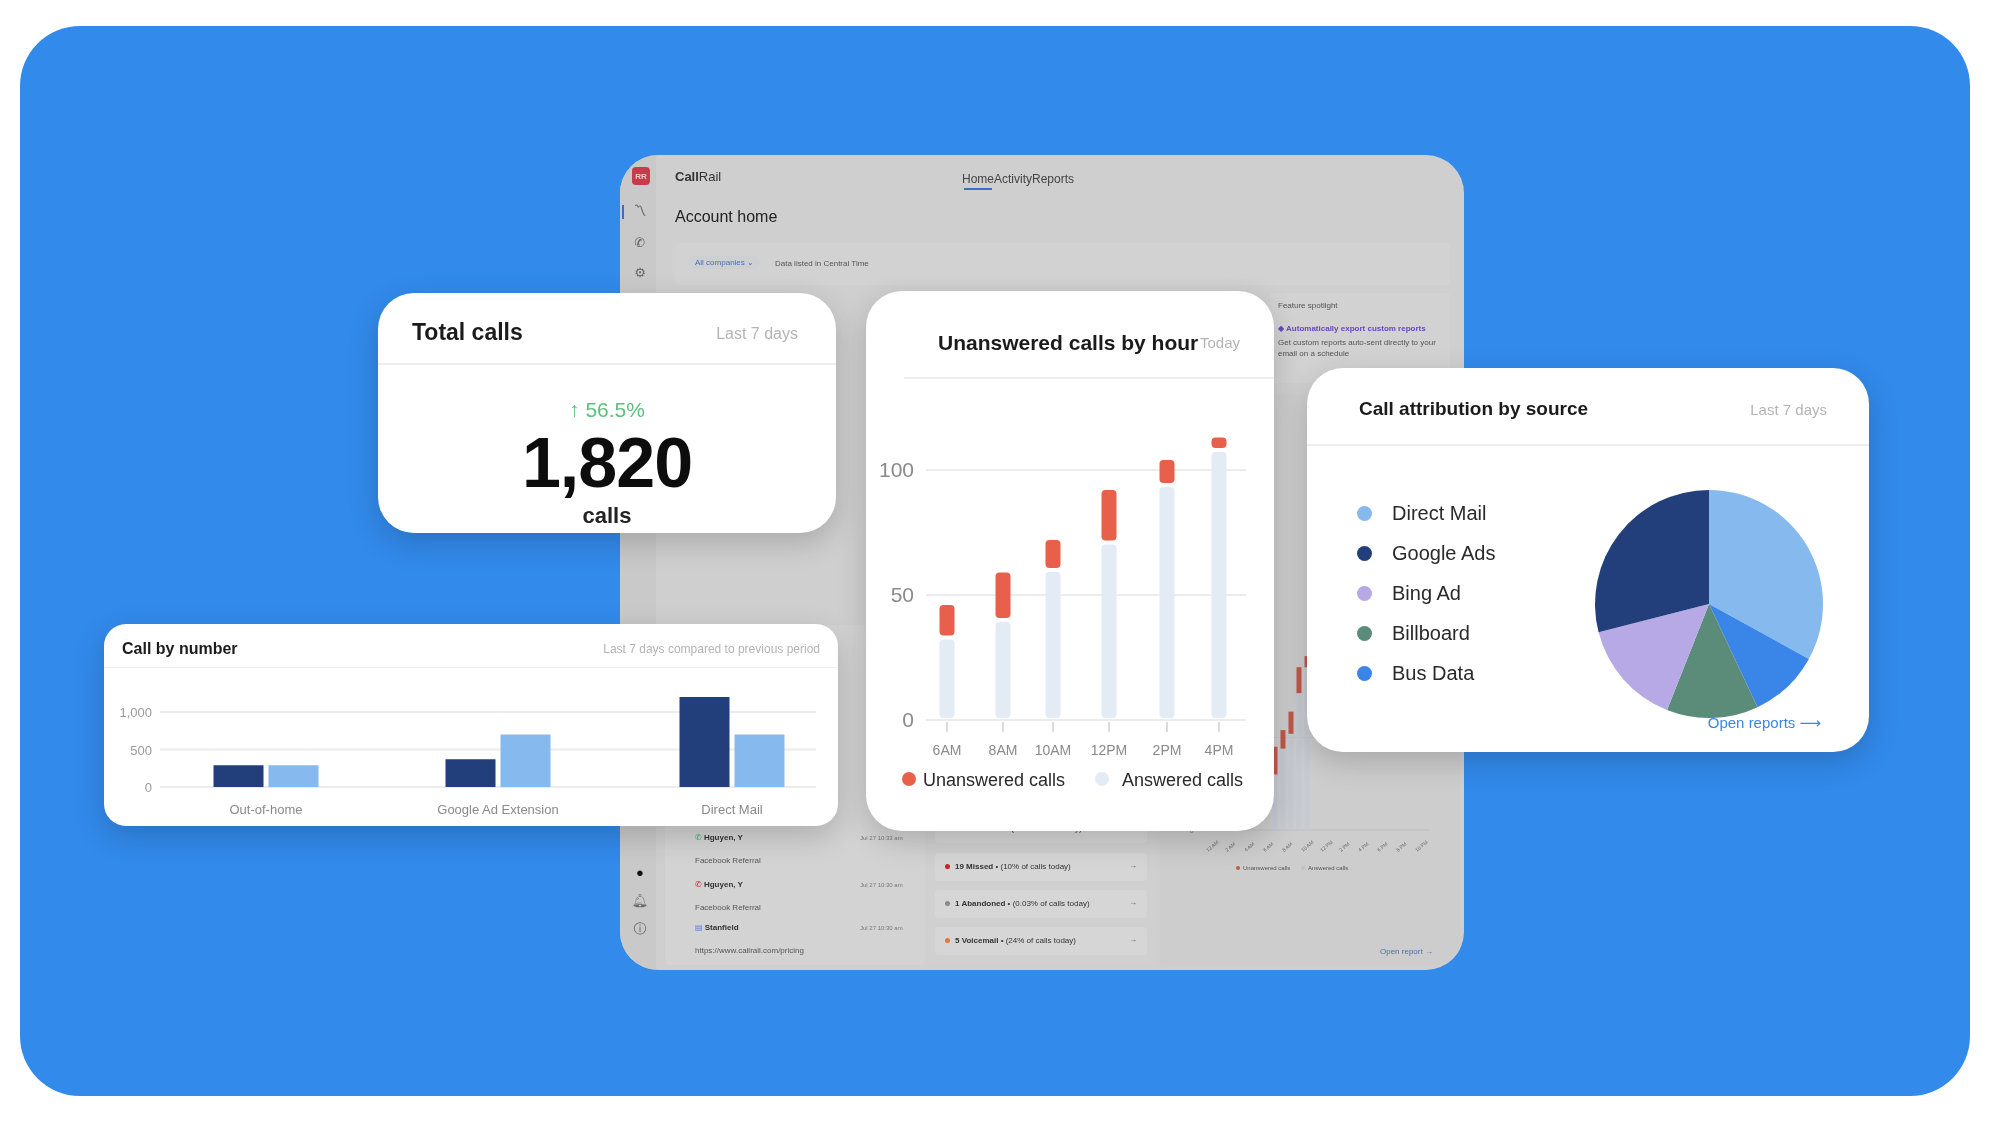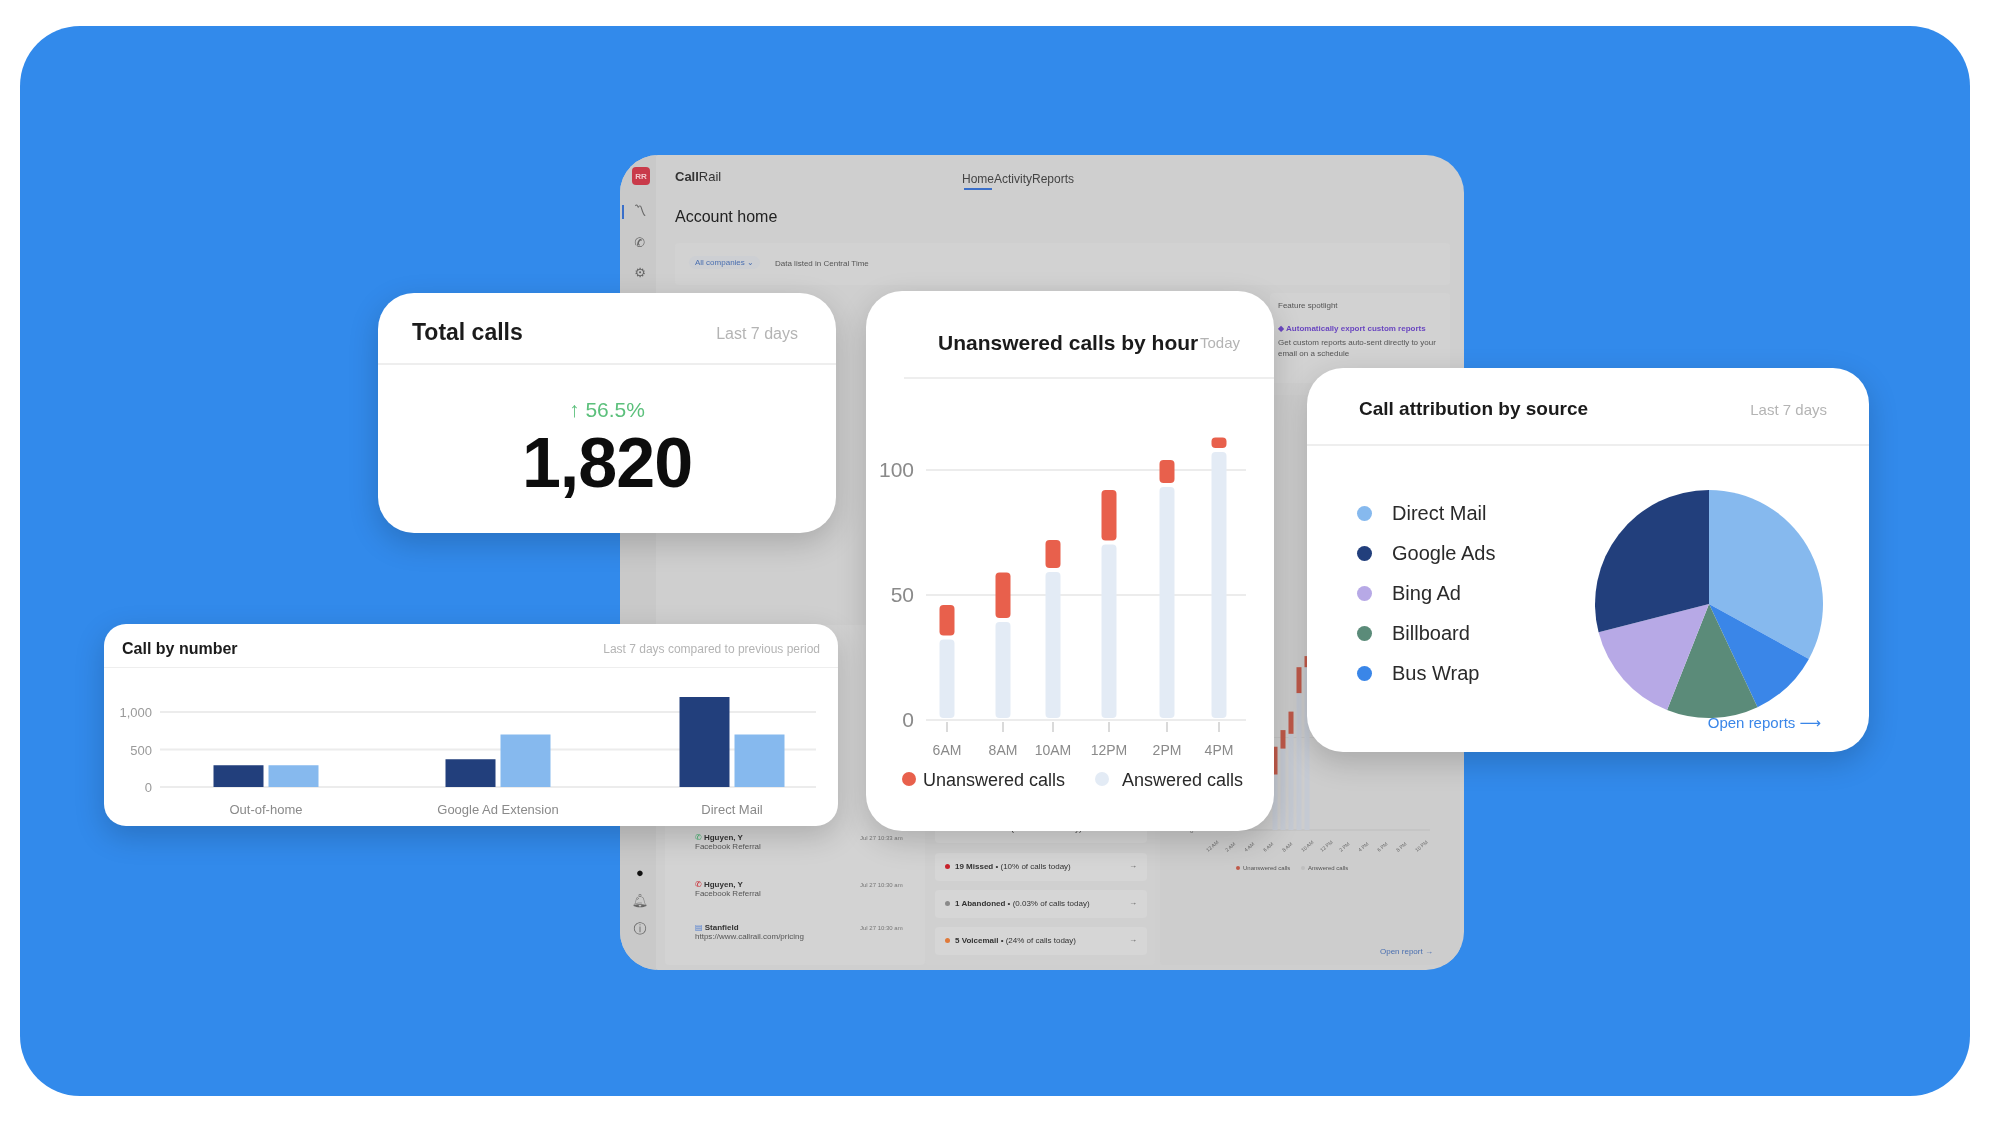--- a/index.html
+++ b/index.html
@@ -23,21 +23,21 @@
   .filter-bar { position: absolute; left: 55px; top: 88px; width: 775px; height: 42px; background: #d2d2d2; border-radius: 4px; }
   .filter-chip { position: absolute; left: 14px; top: 13px; padding: 2px 6px; font-size: 8px; color: #4a6fb0; background: #cdcfd3; border-radius: 8px; }
   .filter-note { position: absolute; left: 100px; top: 16px; font-size: 8px; color: #555; }
   .spot { position: absolute; left: 650px; top: 138px; width: 180px; height: 90px; background: #d2d2d2; border-radius: 4px; padding: 8px 8px; }
   .spot-label { font-size: 8px; color: #555; margin-bottom: 14px; }
   .spot-link { font-size: 8px; color: #6a47c0; font-weight: bold; margin-bottom: 4px; }
   .spot-desc { font-size: 8px; color: #555; line-height: 11px; }
   .bg-col { position: absolute; background: #d3d3d3; border-radius: 4px; }
   .activity-item { position: absolute; left: 75px; font-size: 8px; color: #333; }
   .activity-item .nm { font-weight: bold; display: block; }
-  .activity-item .sub { color: #555; display: block; margin-top: 0; }
+  .activity-item .sub { color: #555; display: block; margin-top: 14px; }
   .activity-time { position: absolute; left: 240px; font-size: 6px; color: #777; }
   .status-row { position: absolute; left: 315px; width: 212px; height: 28px; background: #d6d6d6; border-radius: 4px; font-size: 8px; color: #333; padding: 9px 10px; }
   .status-row .dot { display: inline-block; width: 5px; height: 5px; border-radius: 50%; margin-right: 5px; vertical-align: middle; }
   .status-row .arrow { position: absolute; right: 10px; top: 8px; color: #555; }
   .mini-chart { position: absolute; left: 550px; top: 430px; width: 280px; height: 380px; }
   .mini-label { position: absolute; font-size: 6px; color: #666; }
   .mini-open { position: absolute; left: 760px; top: 792px; font-size: 8px; color: #4a6fb0; }
 
   
   .card { position: absolute; background: #ffffff; border-radius: 36px; box-shadow: 0 10px 30px rgba(0,0,0,0.18); overflow: hidden; }
@@ -166,20 +166,21 @@
   <div class="mini-open">Open report →</div>
 </div>
 
 <div class="card total-card">
   <div class="card-head">
     <div class="card-title">Total calls</div>
     <div class="card-sub">Last 7 days</div>
   </div>
   <div class="growth">↑ 56.5%</div>
   <div class="big-num">1,820</div>
+  <div class="big-unit">calls</div>
 </div>
 
 <div class="card number-card">
   <div class="card-head">
     <div class="card-title">Call by number</div>
     <div class="card-sub">Last 7 days compared to previous period</div>
   </div>
   <svg id="number-chart" class="chart-svg" width="734" height="158" style="position:absolute;left:0;top:44px">
       <line x1="56" x2="712" y1="119" y2="119" stroke="#ececec" stroke-width="2"></line>
       <text x="48" y="124" text-anchor="end" font-size="13" fill="#9a9a9a">0</text>
@@ -259,21 +260,21 @@
       <div class="legend-item">
         <span class="legend-dot" style="background: rgb(183, 169, 230);"></span>
         <span>Bing Ad</span>
       </div>
       <div class="legend-item">
         <span class="legend-dot" style="background: rgb(91, 139, 121);"></span>
         <span>Billboard</span>
       </div>
       <div class="legend-item">
         <span class="legend-dot" style="background: rgb(58, 134, 232);"></span>
-        <span>Bus Wrap</span>
+        <span>Bus Data</span>
       </div>
     </div>
   <svg id="pie-chart" class="chart-svg" width="240" height="240" style="position:absolute;left:282px;top:118px">
       <path d="M120,118 L120,4 A114,114 0 0 1 219.89896152500043,172.91991884759557 Z" fill="#86b9ee"></path>
       <path d="M120,118 L219.89896152500043,172.91991884759557 A114,114 0 0 1 168.53883923841826,221.15028398112622 Z" fill="#3a86e8"></path>
       <path d="M120,118 L168.53883923841826,221.15028398112622 A114,114 0 0 1 78.03380099394668,223.99451939126067 Z" fill="#5b8b79"></path>
       <path d="M120,118 L78.03380099394668,223.99451939126067 A114,114 0 0 1 9.58151963133605,146.35064713679338 Z" fill="#b7a9e6"></path>
       <path d="M120,118 L9.58151963133605,146.35064713679338 A114,114 0 0 1 119.99999999999999,4 Z" fill="#223f7c"></path>
     </svg>
   <div class="open-reports"><span>Open reports</span> <span>⟶</span></div>

